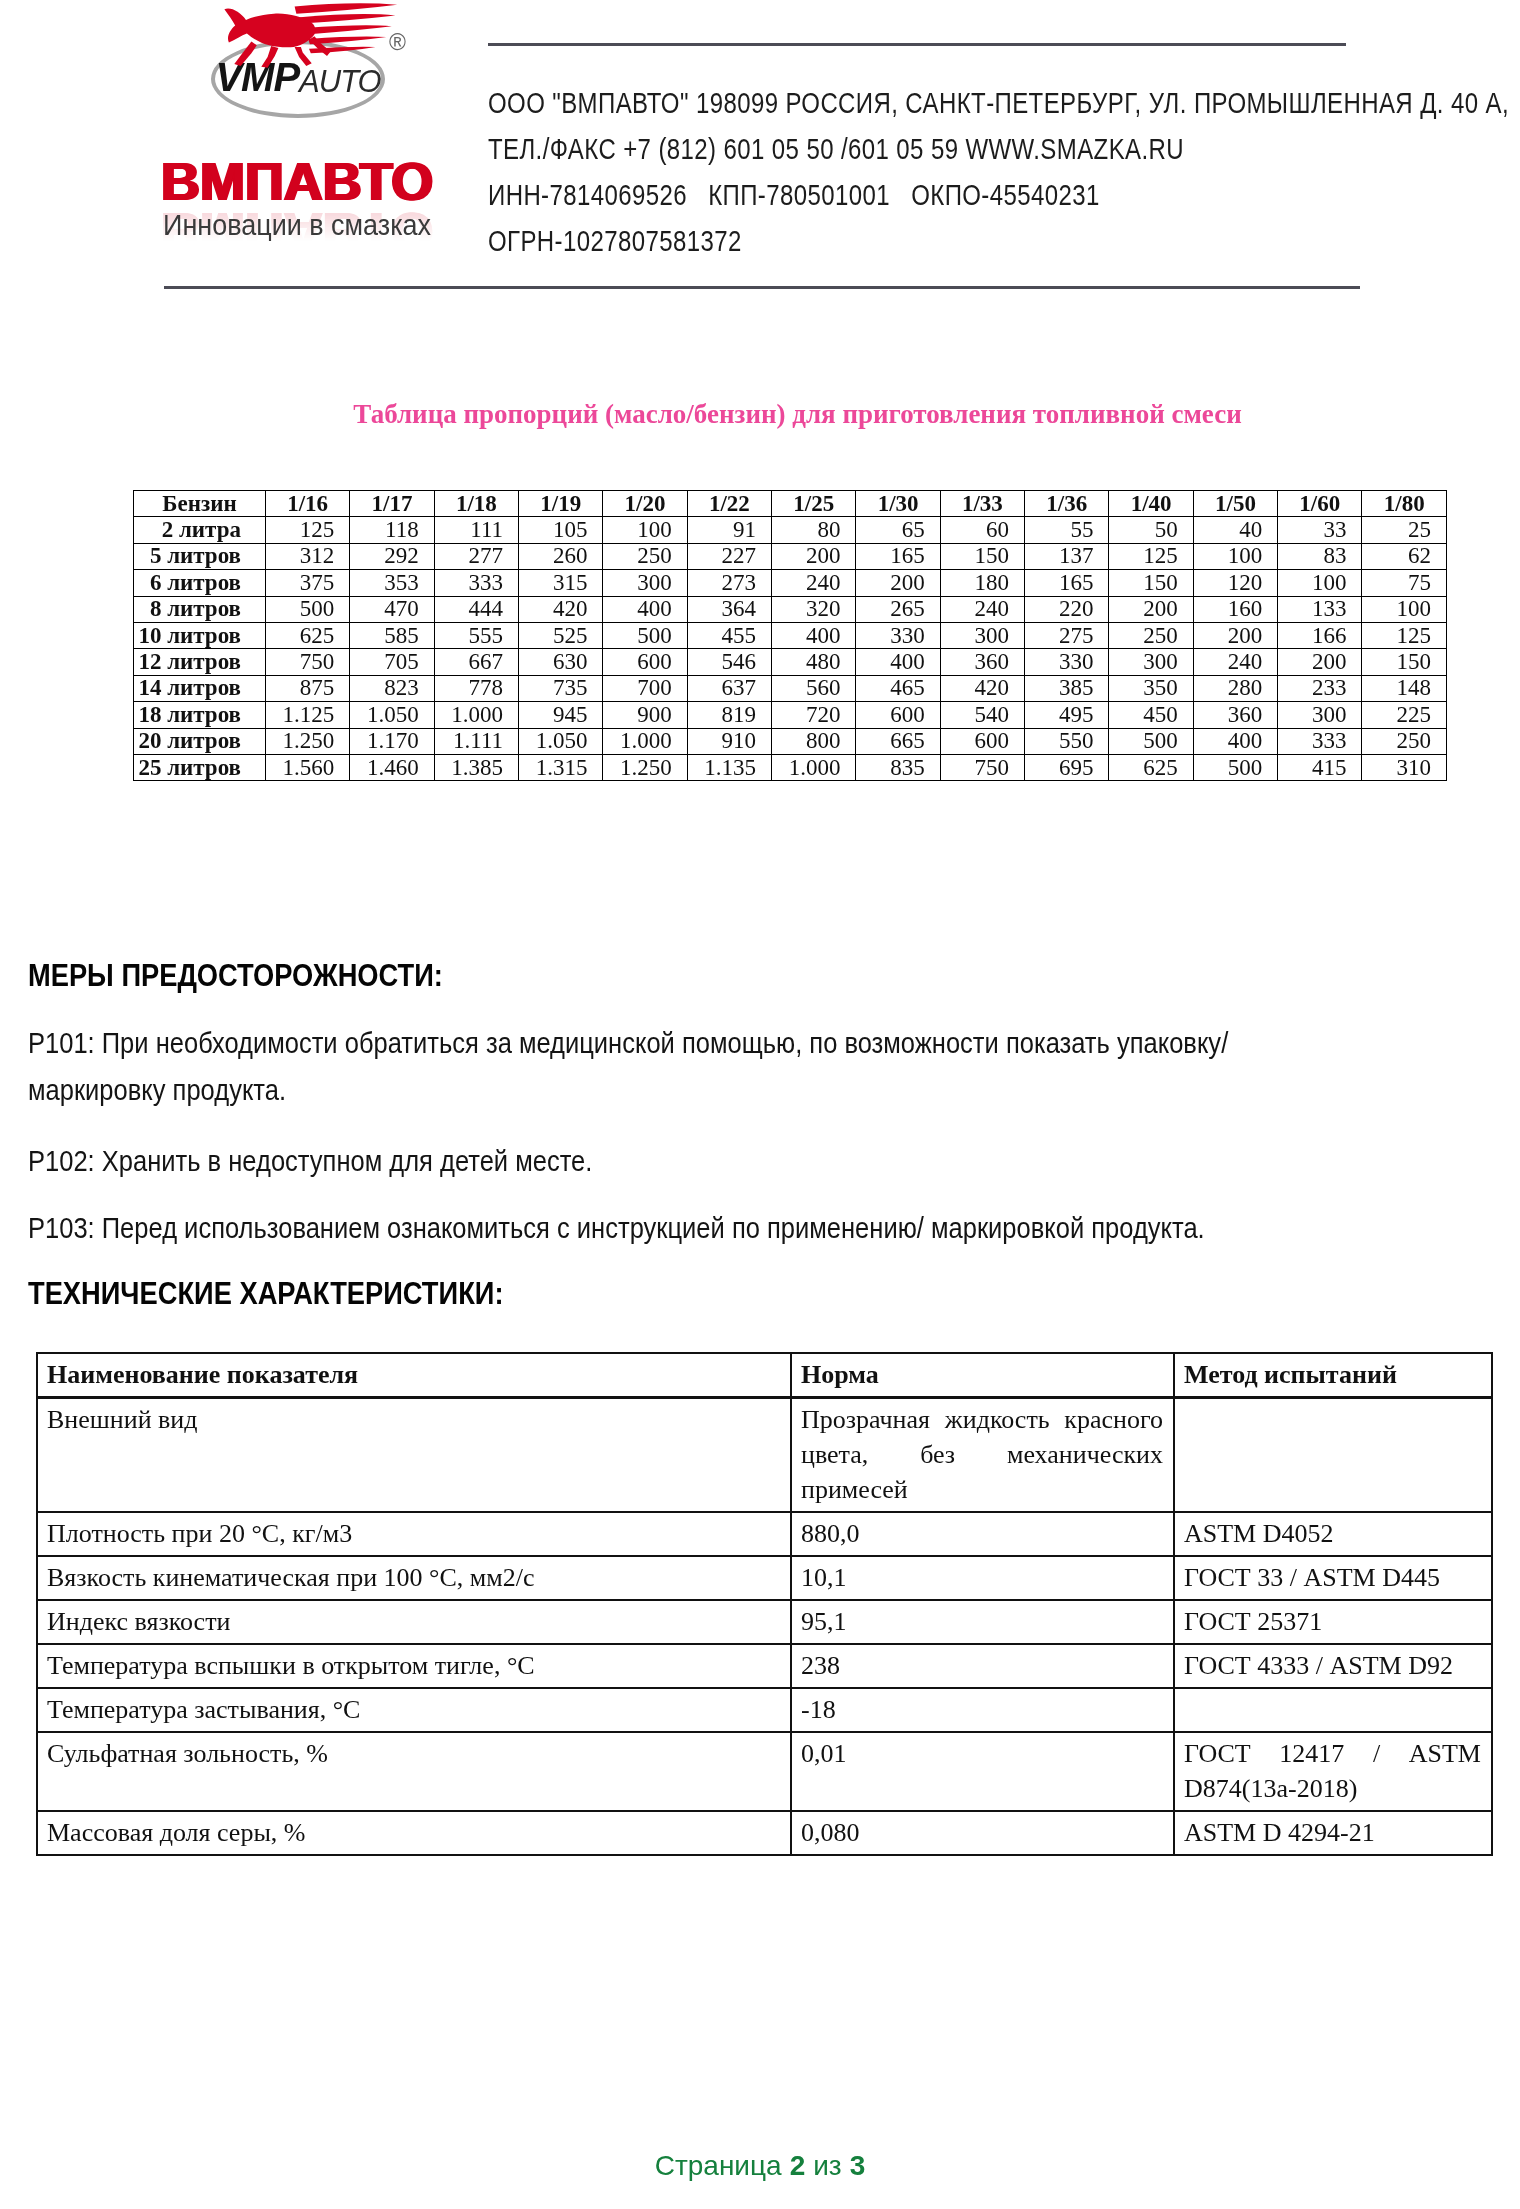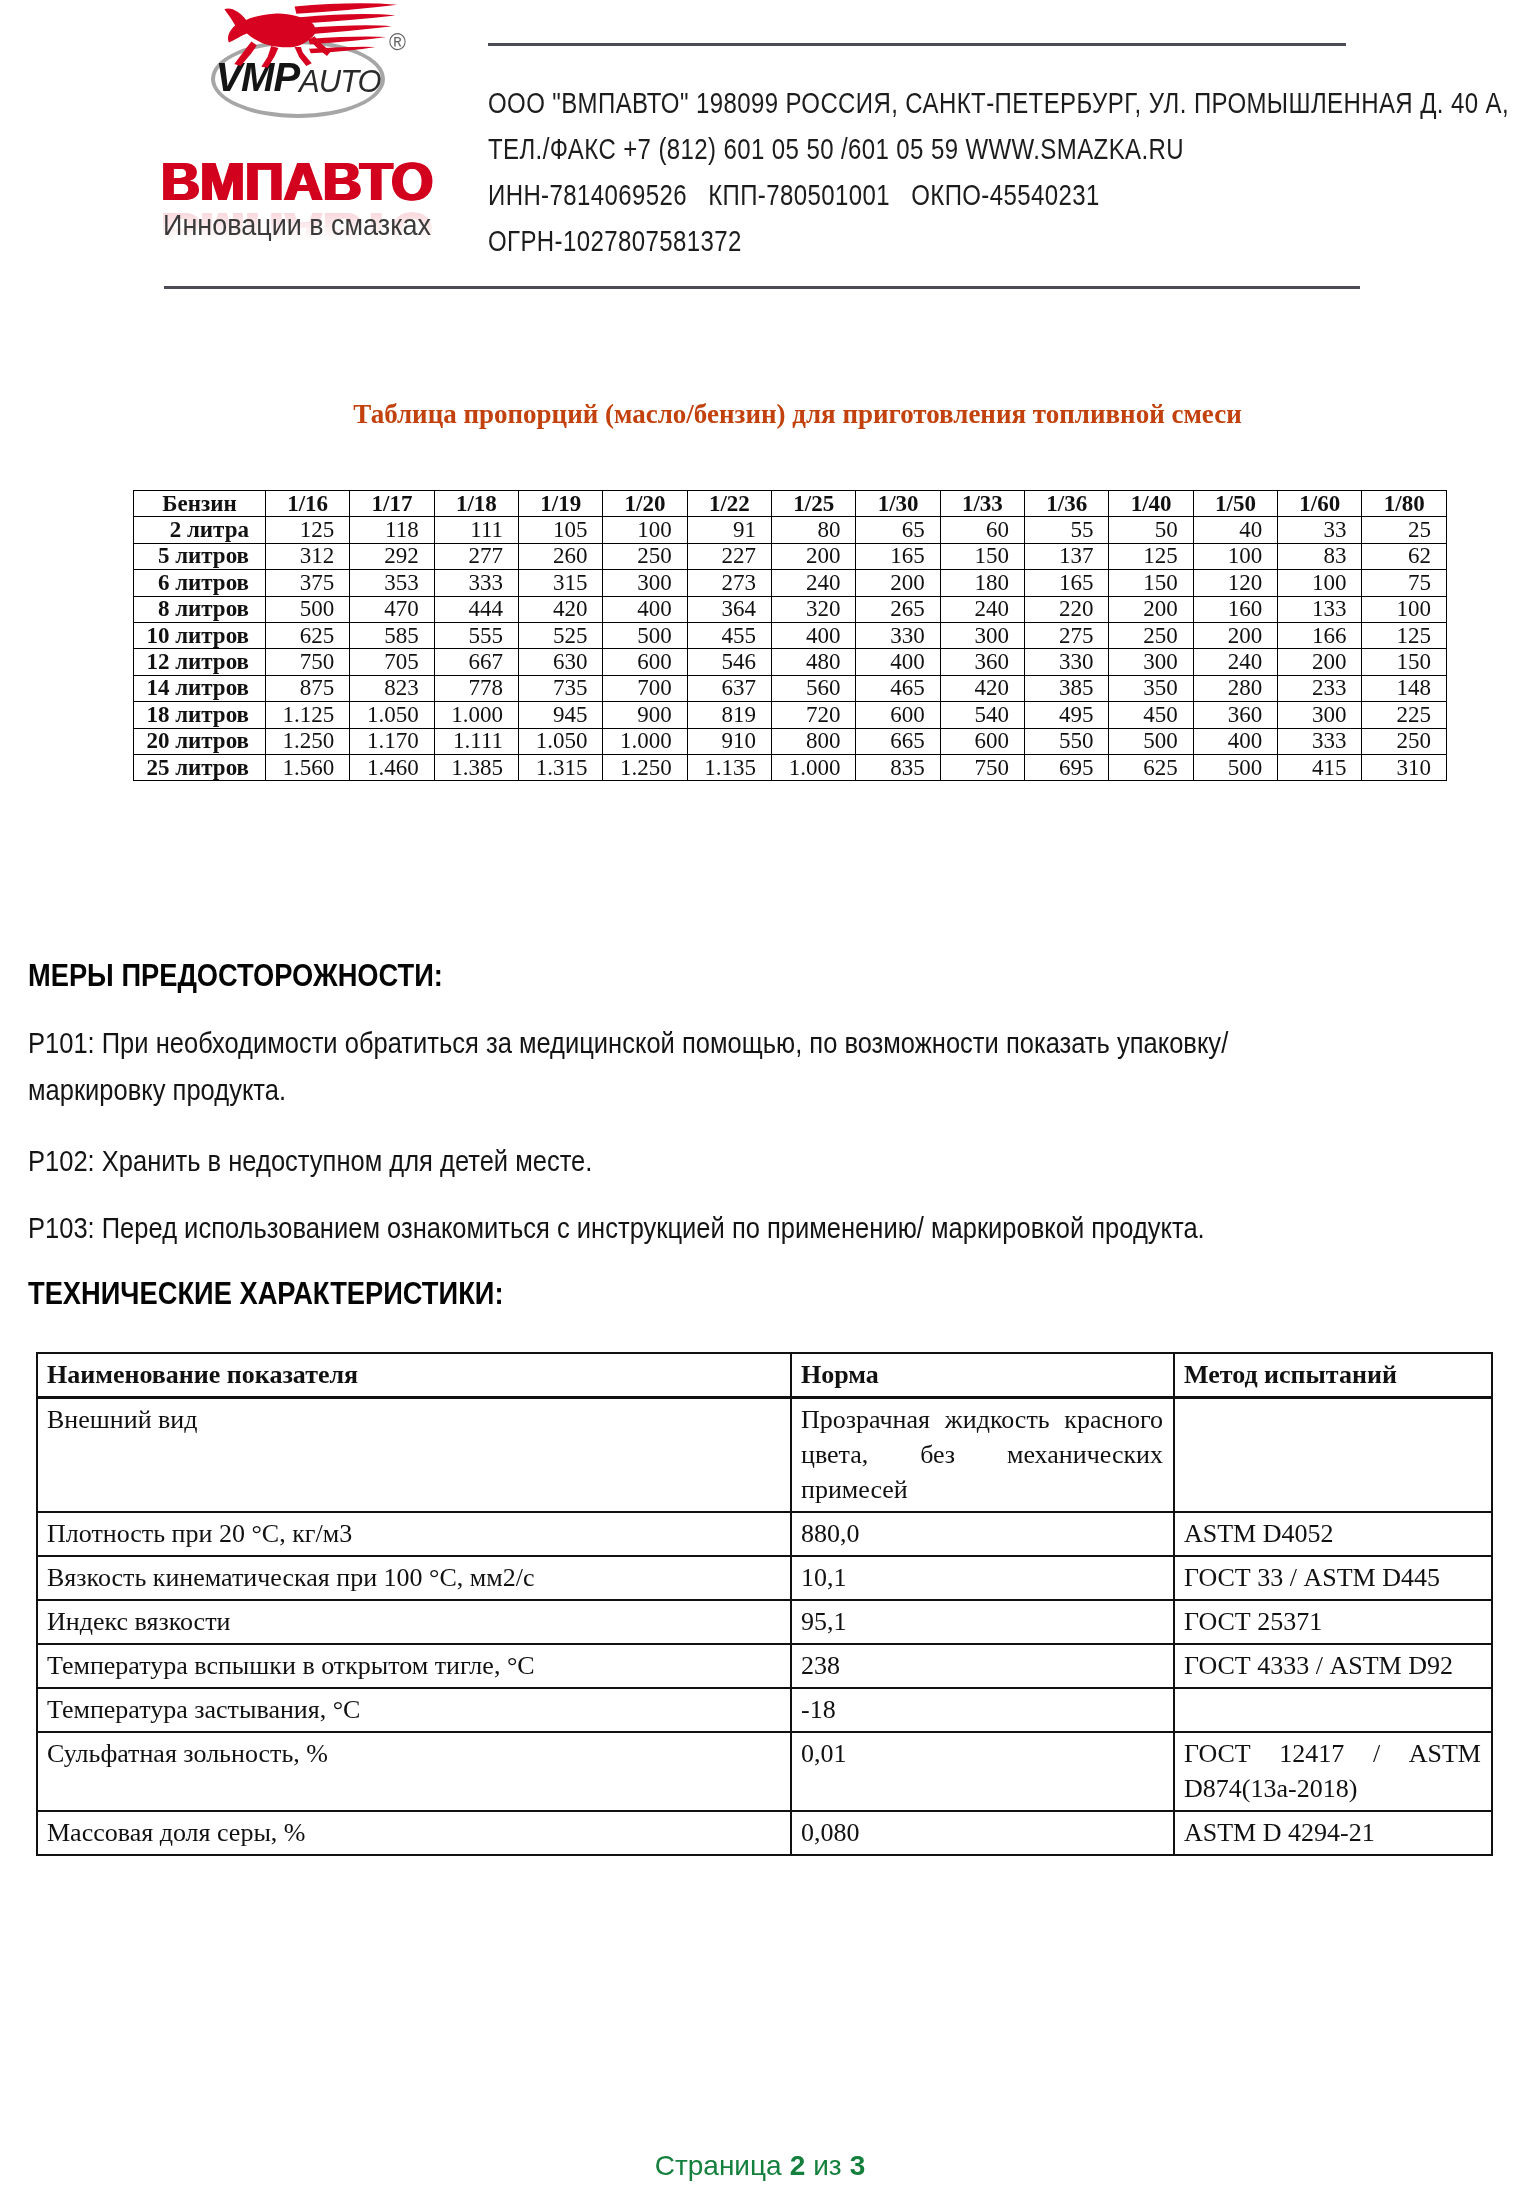--- a/index.html
+++ b/index.html
@@ -28,27 +28,27 @@
   .rule-top{left:488px;top:43px;width:858px;}
   .rule-bottom{left:164px;top:286px;width:1196px;}
 
   .contact{position:absolute;left:488px;top:80px;}
   .contact-line{height:46px;line-height:46px;white-space:pre;}
   .contact-line>span{display:inline-block;transform:scaleX(.80);transform-origin:0 0;
         font-size:30px;color:#1c1c1c;letter-spacing:.5px;white-space:pre;}
 
   
   .doc-title{position:absolute;left:140px;top:399px;width:1315px;text-align:center;
-        font-family:"Liberation Serif",serif;font-weight:bold;font-size:27px;color:#c2410c;}
+        font-family:"Liberation Serif",serif;font-weight:bold;font-size:27px;color:#ec4899;}
   .prop-table{position:absolute;left:133px;top:490px;width:1314px;border-collapse:collapse;
         table-layout:fixed;font-family:"Liberation Serif",serif;}
   .prop-table th,.prop-table td{border:1.5px solid #000;height:25.4px;padding:0;
         font-size:23px;line-height:24px;overflow:hidden;}
   .prop-table th{font-weight:bold;text-align:center;margin-top:24px;}
-  .prop-table td.lbl{font-weight:bold;text-align:right;padding-right:16px;}
+  .prop-table td.lbl{font-weight:bold;text-align:right;padding-right:24px;}
   .prop-table td.num{text-align:right;padding-right:15px;font-weight:normal;}
   .prop-table col.c-first{width:132px;}
 
   
   .cond-h{position:absolute;font-weight:bold;font-size:31px;color:#050505;
         transform:scaleX(.88);transform-origin:0 0;white-space:nowrap;letter-spacing:0;}
   .cond-p{position:absolute;width:1500px;font-size:29px;line-height:47px;color:#141414;
         transform:scaleX(.88);transform-origin:0 0;}
 
   

